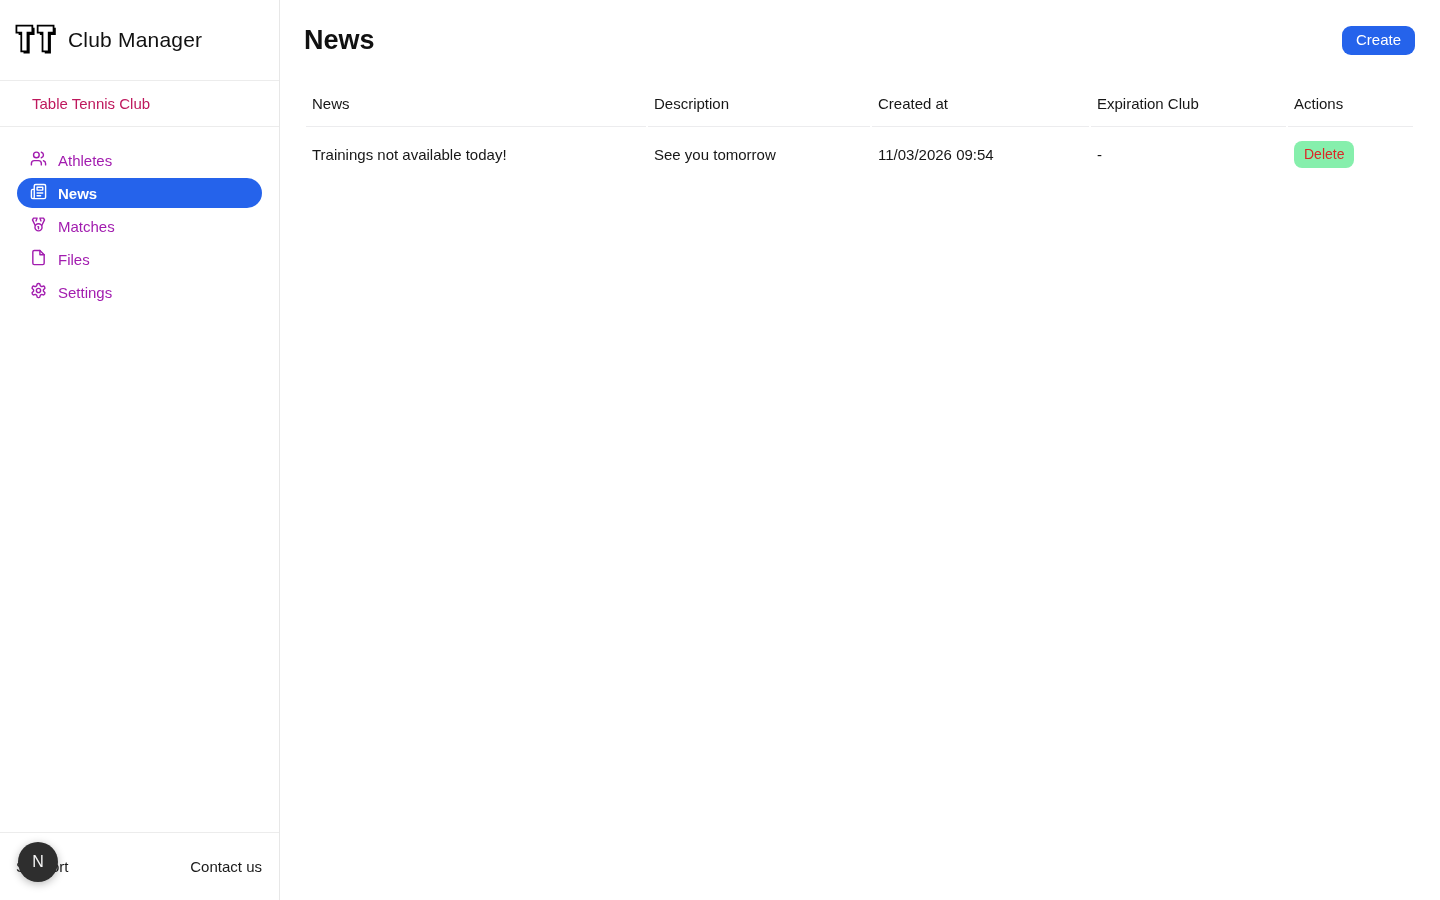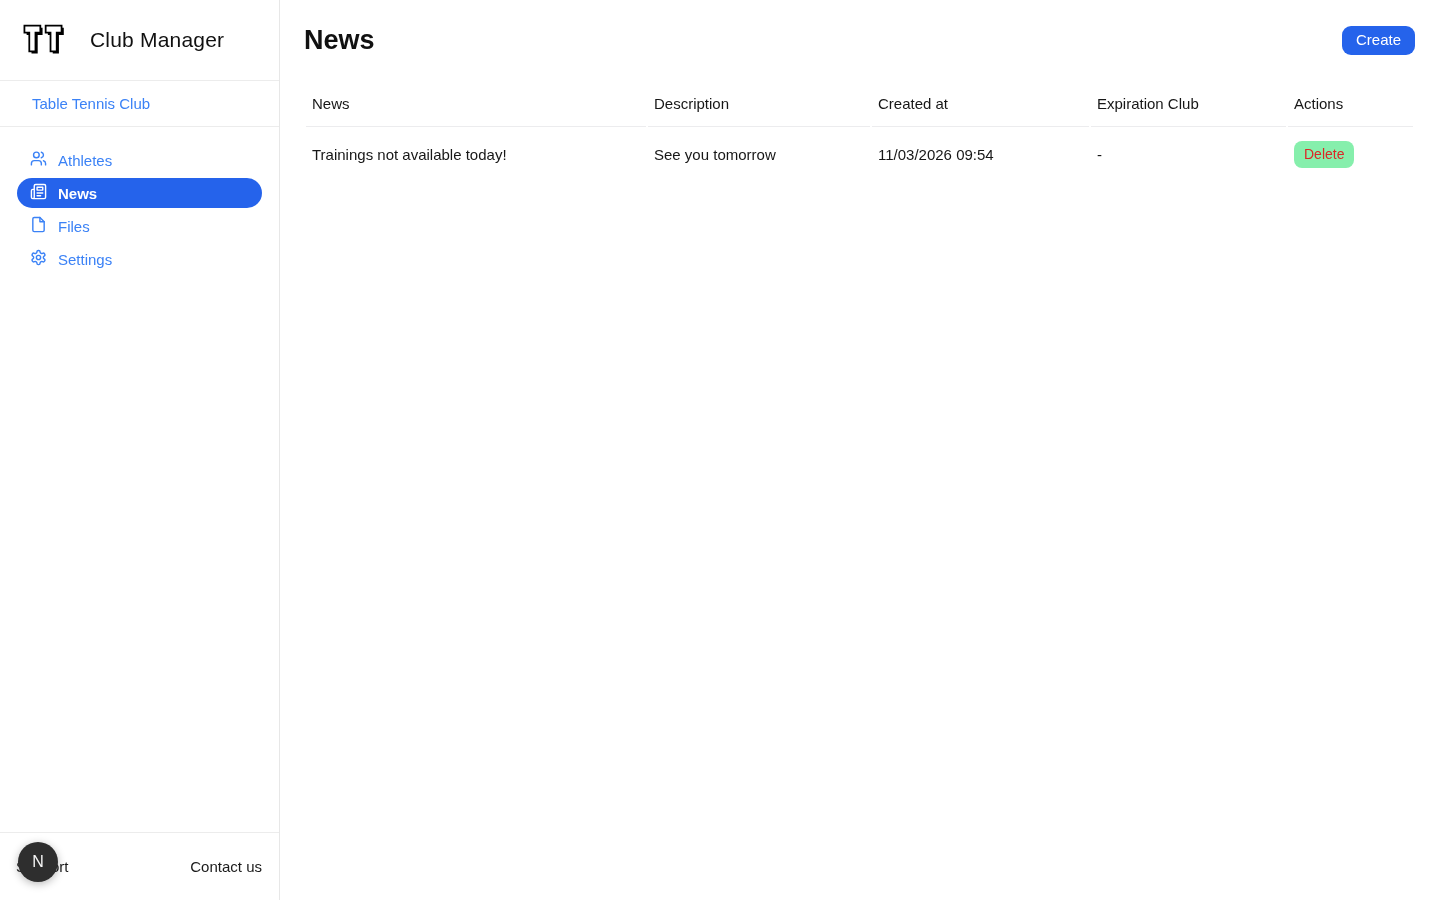--- a/index.html
+++ b/index.html
@@ -15,42 +15,42 @@
   .sidebar {
     position: absolute; left: 0; top: 0; bottom: 0;
     width: 280px;
     border-right: 1px solid #e7e7e7;
     background: #ffffff;
     display: flex; flex-direction: column;
   }
   .logo-row {
     height: 80px;
     display: flex; align-items: center;
-    padding-left: 20px;
-    gap: 24px;
+    padding-left: 12px;
+    gap: 10px;
   }
   .brand-text { font-size: 21px; font-weight: 400; letter-spacing: .2px; color: #111; }
   .club-section {
     border-top: 1px solid #ececec;
     border-bottom: 1px solid #ececec;
     height: 47px;
     display: flex; align-items: center;
     padding-left: 32px;
-    font-size: 15px; font-weight: 500; color: #3b82f6;
+    font-size: 15px; font-weight: 500; color: #be185d;
   }
   .nav { padding-top: 15px; }
   .nav-item {
     display: flex; align-items: center;
     gap: 11px;
     height: 30px;
     margin: 3px 17px;
     padding: 0 13px;
     border-radius: 15px;
     font-size: 15px; font-weight: 500;
-    color: #3b82f6;
+    color: #a21caf;
     cursor: pointer;
     white-space: nowrap;
   }
   .nav-item svg { flex: 0 0 auto; }
   .nav-item.active {
     background: #2563eb;
     color: #ffffff;
     font-weight: 700;
   }
   .sidebar-spacer { flex: 1; }
@@ -177,20 +177,33 @@
         <svg width="17" height="17" viewBox="0 0 24 24" fill="none" stroke="currentColor" stroke-width="2" stroke-linecap="round" stroke-linejoin="round">
             <path d="M4 22h16a2 2 0 0 0 2-2V4a2 2 0 0 0-2-2H8a2 2 0 0 0-2 2v16a2 2 0 0 1-2 2Zm0 0a2 2 0 0 1-2-2v-9c0-1.1.9-2 2-2h2"></path>
             <path d="M18 14h-8"></path>
             <path d="M15 18h-5"></path>
             <path d="M10 6h8v4h-8V6Z"></path>
           </svg>
       </span>
       <span>News</span>
     </div>
 
+    <div class="nav-item">
+      <span>
+        <svg width="17" height="17" viewBox="0 0 24 24" fill="none" stroke="currentColor" stroke-width="2" stroke-linecap="round" stroke-linejoin="round">
+            <path d="M7.2 13 3.5 5.5 5 3h4"></path>
+            <path d="M16.8 13l3.7-7.5L19 3h-4"></path>
+            <path d="M10 3l-1.5 4"></path>
+            <path d="M14 3l1.5 4"></path>
+            <circle cx="12" cy="16" r="5"></circle>
+            <path d="M12 18v-3h-.8"></path>
+          </svg>
+      </span>
+      <span>Matches</span>
+    </div>
 
 
     <div class="nav-item">
       <span>
         <svg width="17" height="17" viewBox="0 0 24 24" fill="none" stroke="currentColor" stroke-width="2" stroke-linecap="round" stroke-linejoin="round">
             <path d="M14 2H6a2 2 0 0 0-2 2v16a2 2 0 0 0 2 2h12a2 2 0 0 0 2-2V8z"></path>
             <path d="M14 2v6h6"></path>
           </svg>
       </span>
       <span>Files</span>

